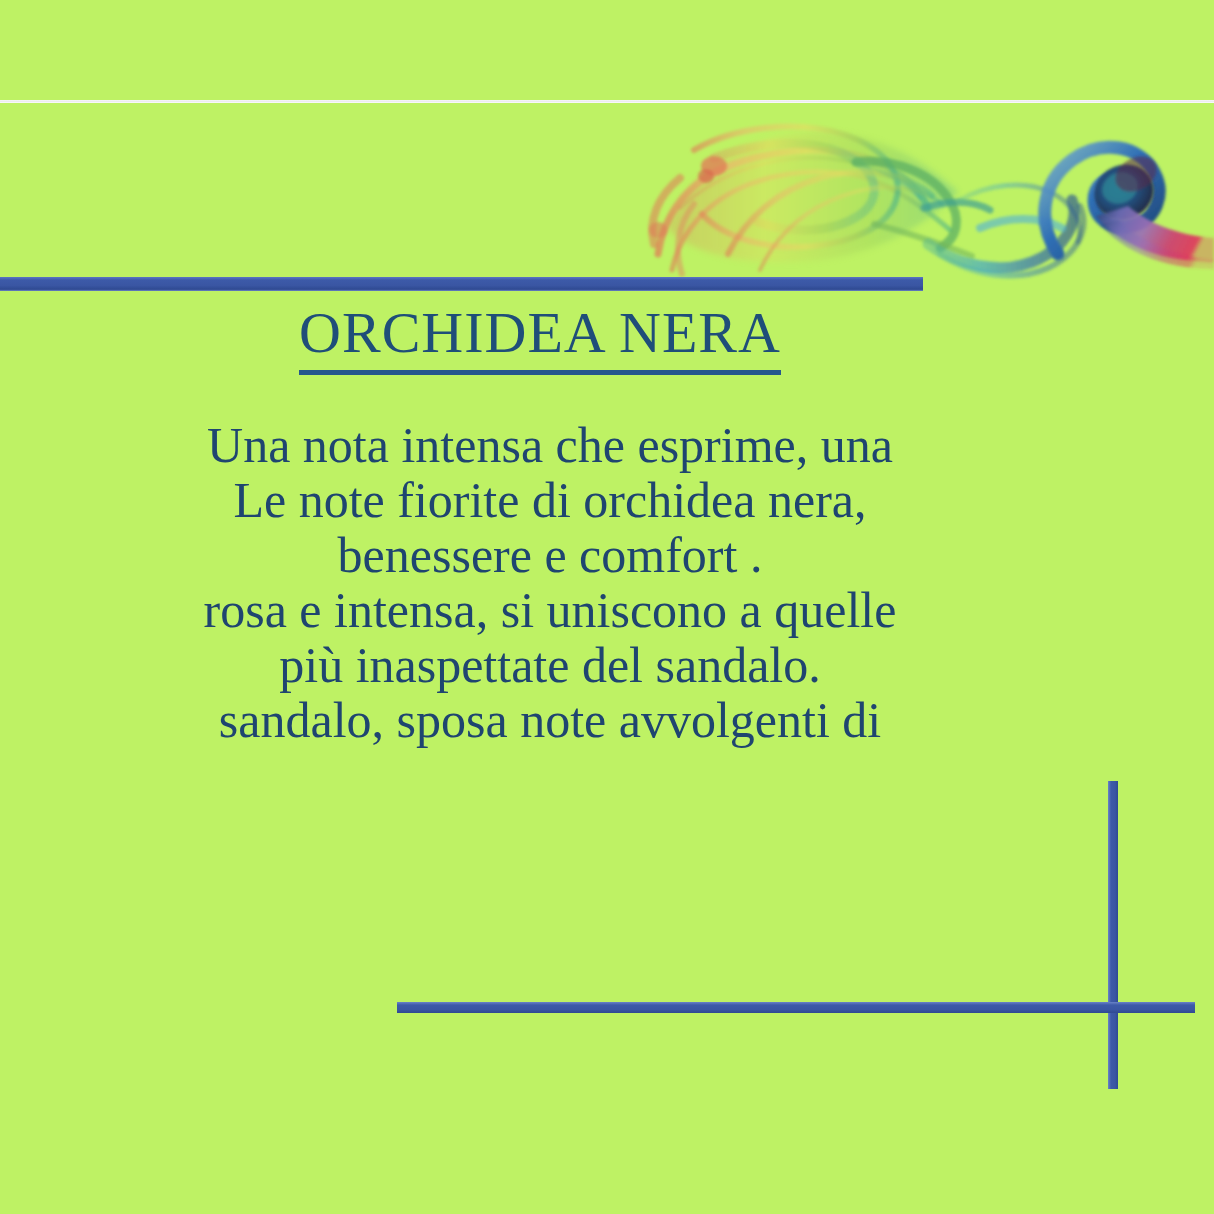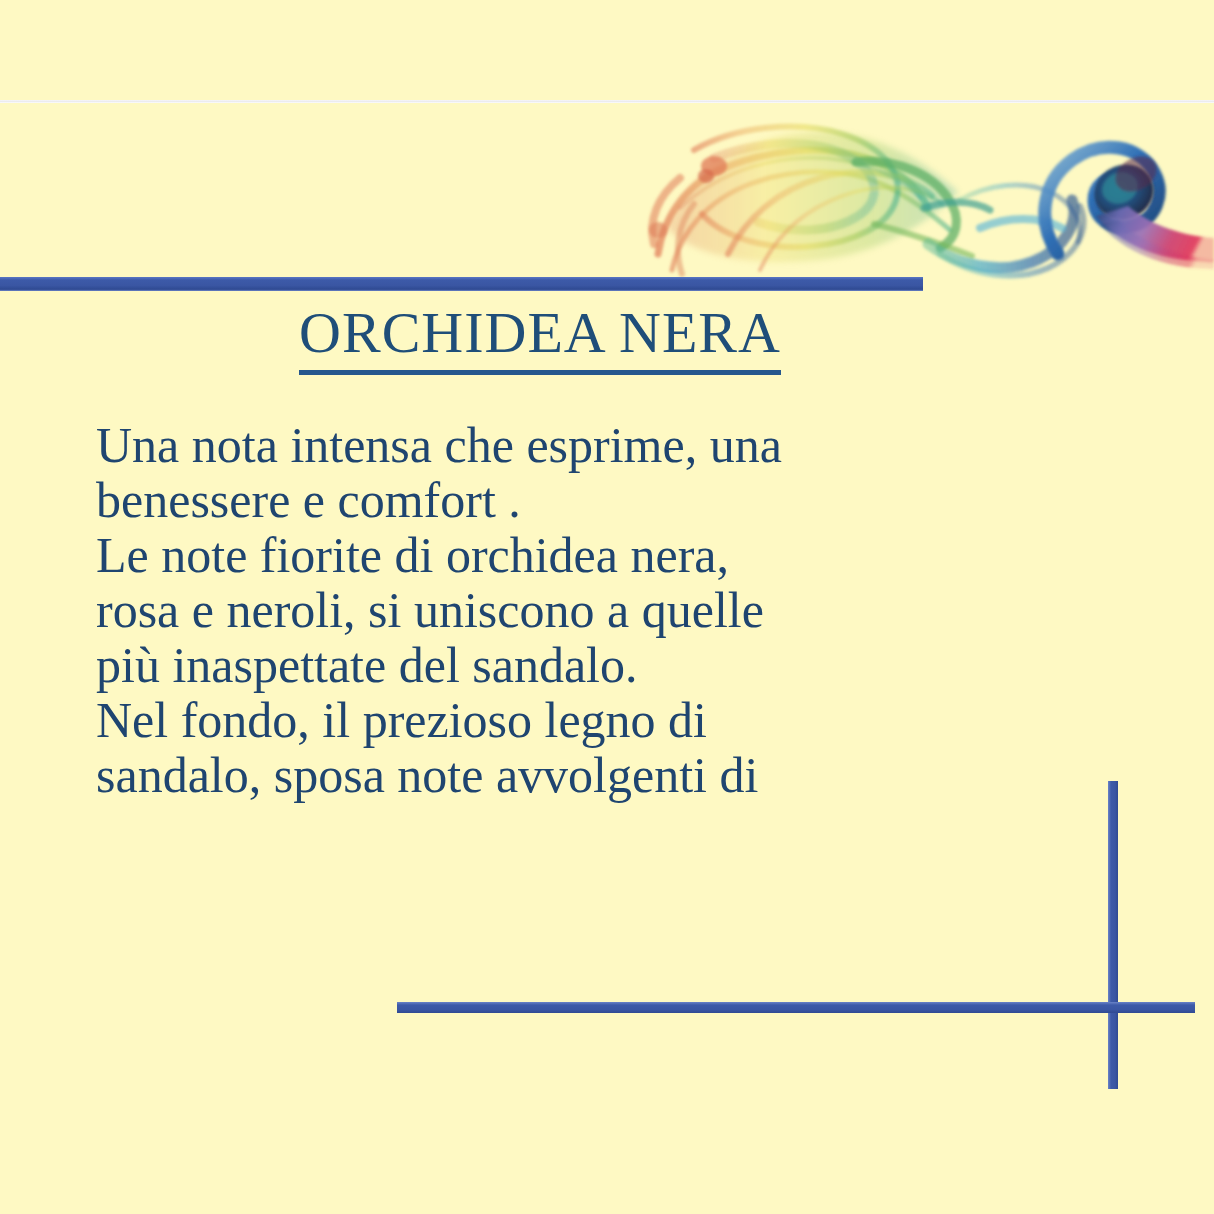--- a/index.html
+++ b/index.html
@@ -8,21 +8,21 @@
     background: #ffffff;
   }
   body {
     font-family: "Liberation Serif", "DejaVu Serif", serif;
   }
 
   #slide {
     position: relative;
     width: 1214px;
     height: 1214px;
-    background: #fef9c3;
+    background: #bef264;
     overflow: hidden;
   }
 
   
   .top-hairline {
     position: absolute;
     left: 0;
     top: 100px;
     width: 1214px;
     height: 3px;
@@ -73,20 +73,21 @@
     padding-bottom: 6px;
     border-bottom: 5px solid #26578d;
   }
 
   
   .body-wrap {
     position: absolute;
     left: 96px;
     top: 418px;
     width: 908px;
+    text-align: center;
   }
   .body-line {
     font-family: "Liberation Serif", "DejaVu Serif", serif;
     font-size: 50px;
     line-height: 55px;
     color: #1f4570;
     white-space: nowrap;
   }
 
   
@@ -217,24 +218,23 @@
   </div>
 
   <div class="banner-rule"></div>
 
   <div class="title-wrap">
     <span class="title-text">ORCHIDEA NERA</span>
   </div>
 
   <div class="body-wrap">
     <div class="body-line">Una nota intensa  che esprime, una</div>
+    <div class="body-line">Le note fiorite di orchidea nera,</div>
     <div class="body-line">benessere  e comfort .</div>
-    <div class="body-line">Le note fiorite di orchidea nera,</div>
-    <div class="body-line">rosa e neroli, si uniscono a quelle</div>
+    <div class="body-line">rosa e intensa, si uniscono a quelle</div>
     <div class="body-line">più inaspettate del sandalo.</div>
-    <div class="body-line">Nel fondo, il prezioso legno di</div>
     <div class="body-line">sandalo, sposa note avvolgenti di</div>
   </div>
 
   <div class="deco-vline"></div>
   <div class="deco-hline"></div>
 
 </div>
 
 </body></html>

